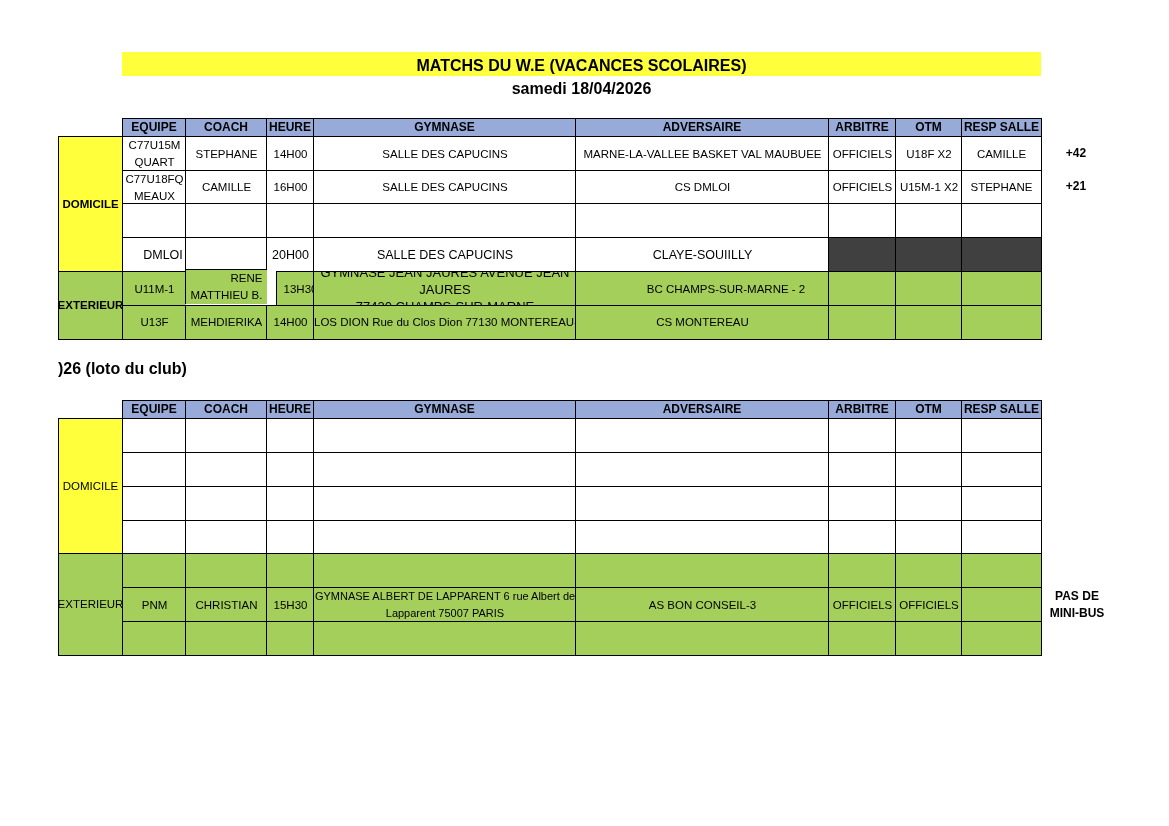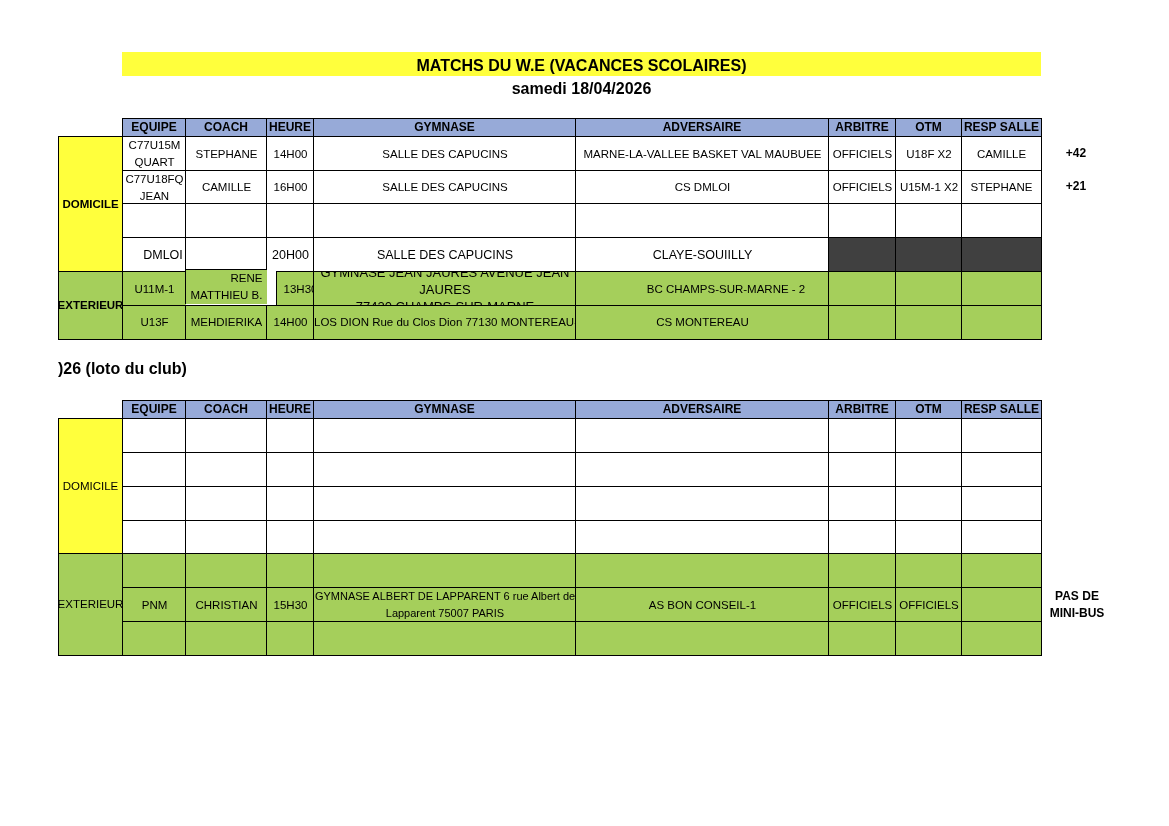--- a/index.html
+++ b/index.html
@@ -54,21 +54,21 @@
     <div class="cell w bl bt" style="left:313px;top:136px;width:263px;height:35px;">SALLE DES CAPUCINS</div>
     <div class="cell w bl bt" style="left:575px;top:136px;width:254px;height:35px;">MARNE-LA-VALLEE BASKET VAL MAUBUEE</div>
     <div class="cell w bl bt" style="left:828px;top:136px;width:68px;height:35px;">OFFICIELS</div>
     <div class="cell w bl bt" style="left:895px;top:136px;width:67px;height:35px;">U18F X2</div>
     <div class="cell w bl bt br" style="left:961px;top:136px;width:81px;height:35px;">CAMILLE</div>
     <div class="note" style="left:1052px;top:145px;width:48px;">+42</div>
   </div>
 
   <div>
     <div class="cell w bl bt" style="left:122px;top:170px;width:64px;height:34px;">C77U18FQ
-JEAN</div>
+MEAUX</div>
     <div class="cell w bl bt" style="left:185px;top:170px;width:82px;height:34px;">CAMILLE</div>
     <div class="cell w bl bt" style="left:266px;top:170px;width:48px;height:34px;">16H00</div>
     <div class="cell w bl bt" style="left:313px;top:170px;width:263px;height:34px;">SALLE DES CAPUCINS</div>
     <div class="cell w bl bt" style="left:575px;top:170px;width:254px;height:34px;">CS DMLOI</div>
     <div class="cell w bl bt" style="left:828px;top:170px;width:68px;height:34px;">OFFICIELS</div>
     <div class="cell w bl bt" style="left:895px;top:170px;width:67px;height:34px;">U15M-1 X2</div>
     <div class="cell w bl bt br" style="left:961px;top:170px;width:81px;height:34px;">STEPHANE</div>
     <div class="note" style="left:1052px;top:178px;width:48px;">+21</div>
   </div>
 
@@ -187,21 +187,21 @@
     <div class="cell g bl bt" style="left:828px;top:553px;width:68px;height:35px;"></div>
     <div class="cell g bl bt" style="left:895px;top:553px;width:67px;height:35px;"></div>
     <div class="cell g bl bt br" style="left:961px;top:553px;width:81px;height:35px;"></div>
   </div>
   <div>
     <div class="cell g bl bt" style="left:122px;top:587px;width:64px;height:35px;">PNM</div>
     <div class="cell g bl bt" style="left:185px;top:587px;width:82px;height:35px;">CHRISTIAN</div>
     <div class="cell g bl bt" style="left:266px;top:587px;width:48px;height:35px;">15H30</div>
     <div class="cell g bl bt" style="left:313px;top:587px;width:263px;height:35px;font-size:11px;">GYMNASE ALBERT DE LAPPARENT 6 rue Albert de
 Lapparent 75007 PARIS</div>
-    <div class="cell g bl bt" style="left:575px;top:587px;width:254px;height:35px;">AS BON CONSEIL-1</div>
+    <div class="cell g bl bt" style="left:575px;top:587px;width:254px;height:35px;">AS BON CONSEIL-3</div>
     <div class="cell g bl bt" style="left:828px;top:587px;width:68px;height:35px;">OFFICIELS</div>
     <div class="cell g bl bt" style="left:895px;top:587px;width:67px;height:35px;">OFFICIELS</div>
     <div class="cell g bl bt br" style="left:961px;top:587px;width:81px;height:35px;"></div>
   </div>
   <div>
     <div class="cell g bl bt bb" style="left:122px;top:621px;width:64px;height:35px;"></div>
     <div class="cell g bl bt bb" style="left:185px;top:621px;width:82px;height:35px;"></div>
     <div class="cell g bl bt bb" style="left:266px;top:621px;width:48px;height:35px;"></div>
     <div class="cell g bl bt bb" style="left:313px;top:621px;width:263px;height:35px;"></div>
     <div class="cell g bl bt bb" style="left:575px;top:621px;width:254px;height:35px;"></div>

